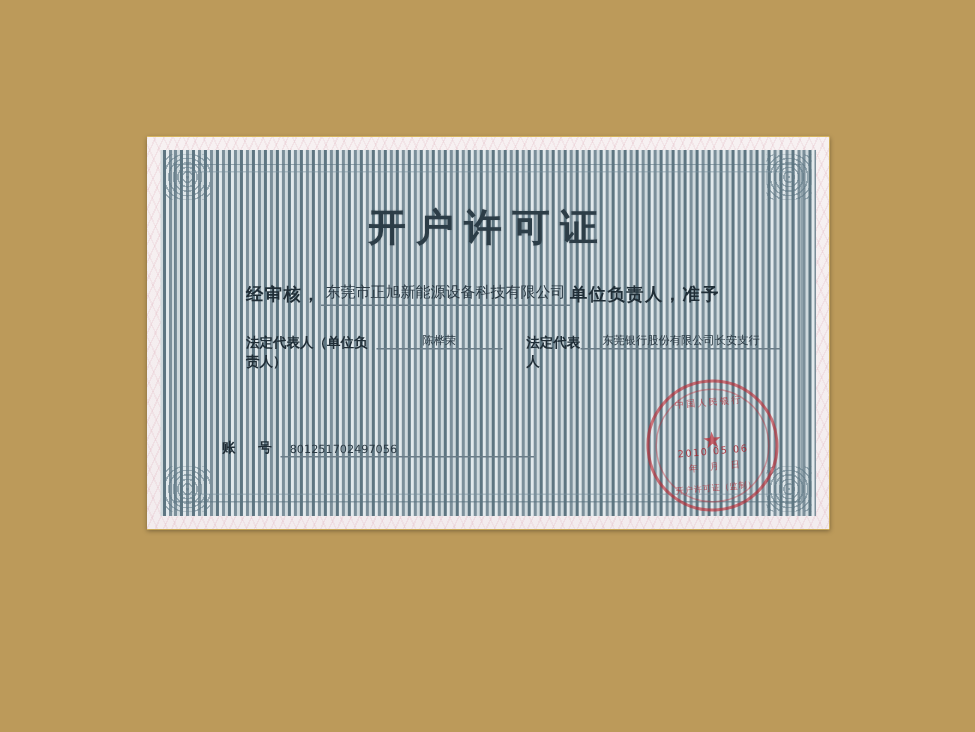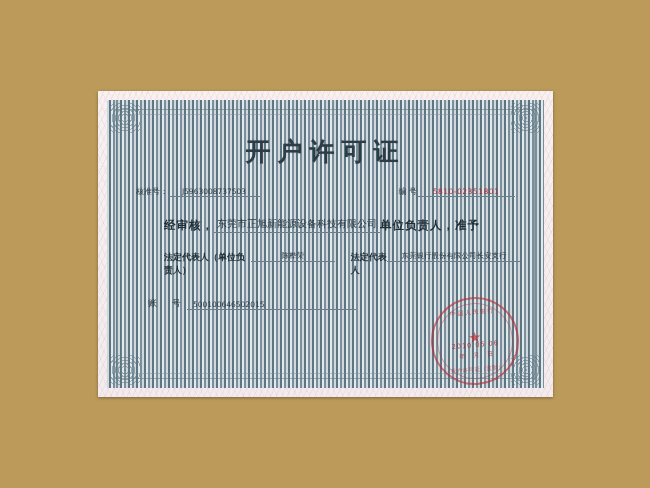--- a/index.html
+++ b/index.html
@@ -13,21 +13,21 @@
     background: #bc9a5a;
     font-family: "DejaVu Sans", sans-serif;
   }
 
   
   #certificate-paper {
     position: absolute;
     left: 98px;
     top: 91px;
     width: 455px;
-    height: 306px;
+    height: 262px;
     background: #eab308;
     box-shadow: 0 1px 3px rgba(0,0,0,0.35);
     overflow: hidden;
   }
 
   
   .paper-wash {
     position: absolute;
     inset: 0;
     background:
@@ -195,23 +195,24 @@
 
   
   #account-row {
     display: flex;
     align-items: flex-end;
     margin-top: 20px;
     padding-left: 18px;
   }
   #account-row .big {
     font-size: 9px;
-    font-weight: normal;
+    font-weight: bold;
     color: #1f2d36;
     letter-spacing: 6px;
+    margin-top: 24px;
   }
   #account-value {
     min-width: 160px;
     text-align: left;
     padding-left: 6px;
     font-size: 7.5px;
   }
 
   
   #official-seal {
@@ -292,49 +293,39 @@
   <div class="border-hairline"></div>
   <div class="corner-orn corner-tl"></div>
   <div class="corner-orn corner-tr"></div>
   <div class="corner-orn corner-bl"></div>
   <div class="corner-orn corner-br"></div>
 
   <div class="content">
 
     <div id="doc-title">开户许可证</div>
 
-    <div id="meta-row">
-      <div class="group">
-        <span class="lbl">核准号：</span>
-        <span class="val ul" id="approval-value">J5963008737503</span>
-      </div>
-      <div class="group">
-        <span class="lbl">编  号</span>
-        <span class="val red ul" id="serial-value">5810-02351801</span>
-      </div>
-    </div>
 
     <div id="body-line-1">
       <span class="big">经审核，</span>
       <span class="val ul" id="company-name">东莞市正旭新能源设备科技有限公司</span>
       <span class="big">单位负责人，准予</span>
     </div>
 
 
     <div id="rep-row">
       <span class="big">法定代表人（单位负责人）</span>
       <span class="val ul" id="rep-value">陈桦荣</span>
       <span class="gap"></span>
       <span class="big">法定代表人</span>
       <span class="val ul" id="bank-value">东莞银行股份有限公司长安支行</span>
     </div>
 
     <div id="account-row">
       <span class="big">账  号</span>
-      <span class="val ul" id="account-value">500100646502015</span>
+      <span class="val ul" id="account-value">801251702497056</span>
     </div>
 
   </div>
 
   <div id="official-seal">
     <div class="seal-ring"></div>
     <div class="seal-top-text">中国人民银行</div>
     <div class="seal-star">★</div>
     <div id="seal-date">2010  05  06</div>
     <div id="seal-date-labels">年月日</div>

